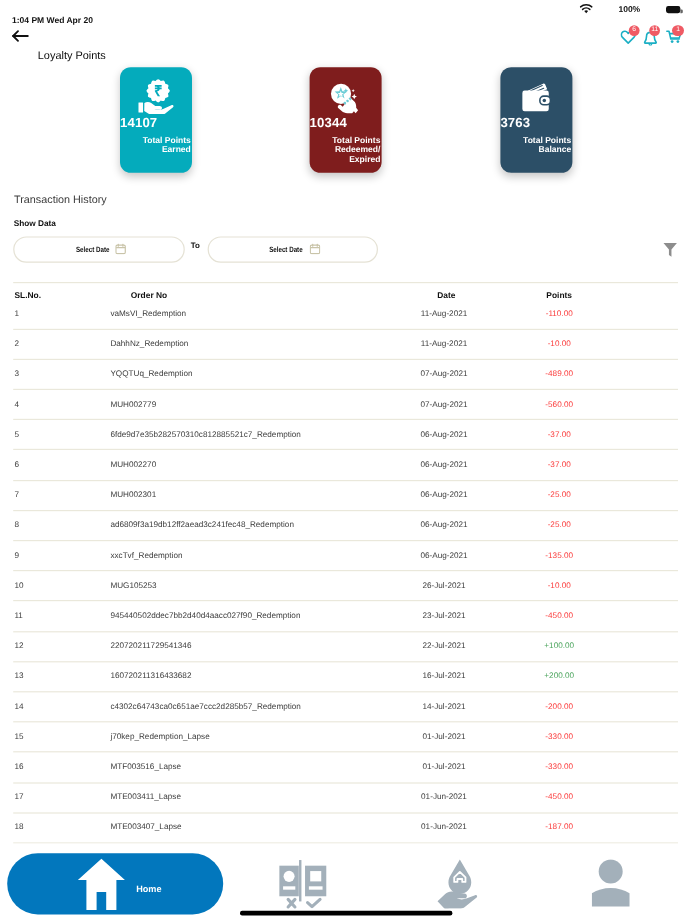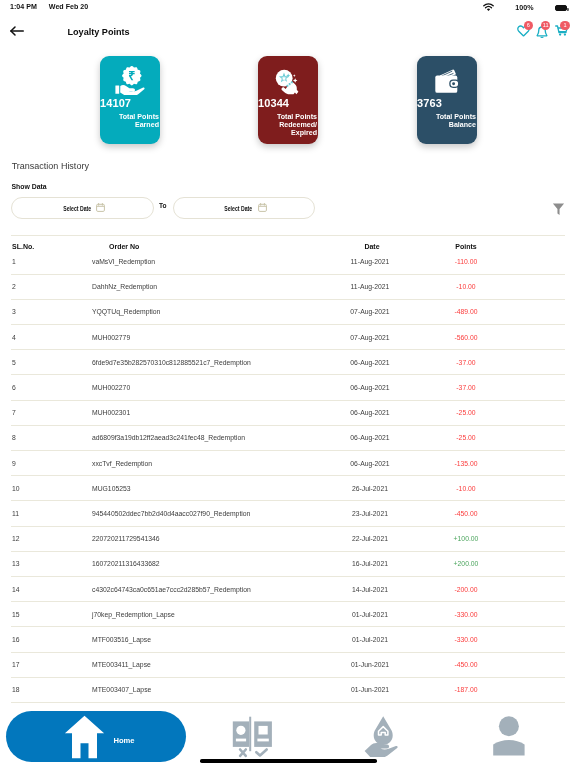--- a/index.html
+++ b/index.html
@@ -2,29 +2,29 @@
 <html><head>
 <meta charset="utf-8">
 <style>
   * { box-sizing: border-box; margin:0; padding:0; -webkit-font-smoothing:antialiased; }
   html,body { width:576px; height:768px; }
   body { font-family:"Liberation Sans", sans-serif; background:#ffffff; overflow:hidden; position:relative; }
 
   
   .statusbar { position:absolute; left:0; top:0; width:576px; height:16px;
                font-size:7.1px; font-weight:700; color:#111; }
-  .sb-left { position:absolute; left:10px; top:3px; display:flex; align-items:flex-start; gap:12px; }
+  .sb-left { position:absolute; left:10px; top:13px; display:flex; align-items:flex-start; gap:2px; }
   .sb-right { position:absolute; right:9px; top:2.5px; display:flex; align-items:center; gap:21px; }
   .sb-batt { width:12.5px; height:6.5px; border:1px solid #111; border-radius:2px; position:relative; background:#111; }
   .sb-batt:after { content:""; position:absolute; right:-3px; top:1.8px; width:1.6px; height:3px; background:#666; border-radius:0 1px 1px 0; }
 
   
   .appbar { position:absolute; left:0; top:18px; width:576px; height:24px; }
   .back-btn { position:absolute; left:10px; top:3.5px; width:14px; height:10px; }
-  .appbar-title { position:absolute; left:31.5px; top:9px; font-size:9.1px; font-weight:700; color:#0d0d0d; letter-spacing:0px;margin-left:36px; }
+  .appbar-title { position:absolute; left:31.5px; top:23px; font-size:9.1px; font-weight:400; color:#0d0d0d; letter-spacing:0px; }
   .appbar-actions { position:absolute; left:0; top:-18px; width:576px; height:46px; }
   .act { position:absolute; }
   .act svg { display:block; }
   .badge { position:absolute; border-radius:50%;
            background:#EF5A64; color:#fff; font-weight:400; display:flex;
            align-items:center; justify-content:center; line-height:1;}
 
   
   .cards { position:absolute; left:0; top:56px; width:576px; height:90px; }
   .card { position:absolute; top:0; width:60px; height:88px; border-radius:9px;
@@ -70,21 +70,21 @@
   .nav-item { position:absolute; }
   .home-indicator { position:absolute; left:200px; bottom:5px;
                     width:177px; height:3.6px; border-radius:1.8px; background:#000; }
 </style>
 </head>
 <body>
 
 <div class="statusbar">
   <div class="sb-left">
     <span>1:04 PM</span>
-    <span>Wed Feb 20</span>
+    <span>Wed Apr 20</span>
   </div>
   <div class="sb-right">
     <span><svg width="11" height="9" viewBox="0 0 11 9">
           <path d="M5.5 8 L7.1 6.2 C6.2 5.4 4.8 5.4 3.9 6.2 Z" fill="#111"></path>
           <path d="M2.5 4.8 C4.2 3.2 6.8 3.2 8.5 4.8" fill="none" stroke="#111" stroke-width="1.3" stroke-linecap="round"></path>
           <path d="M0.8 2.7 C3.4 0.3 7.6 0.3 10.2 2.7" fill="none" stroke="#111" stroke-width="1.3" stroke-linecap="round"></path>
         </svg></span>
     <span>100%</span>
     <span class="sb-batt"></span>
   </div>

